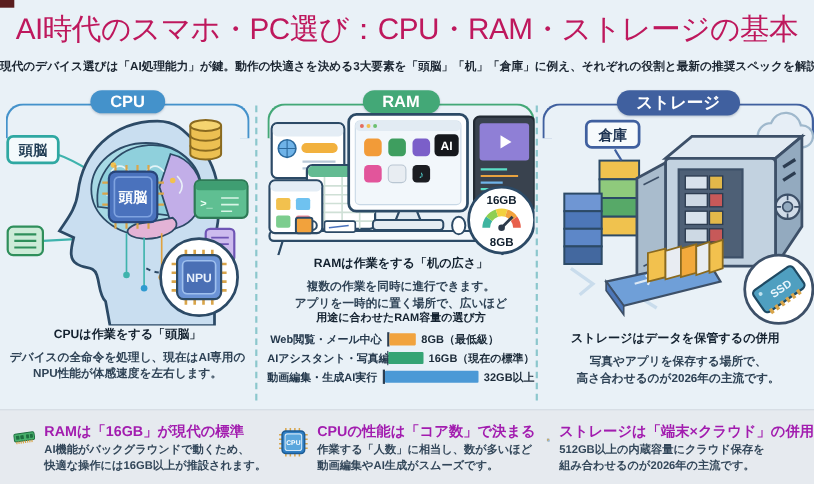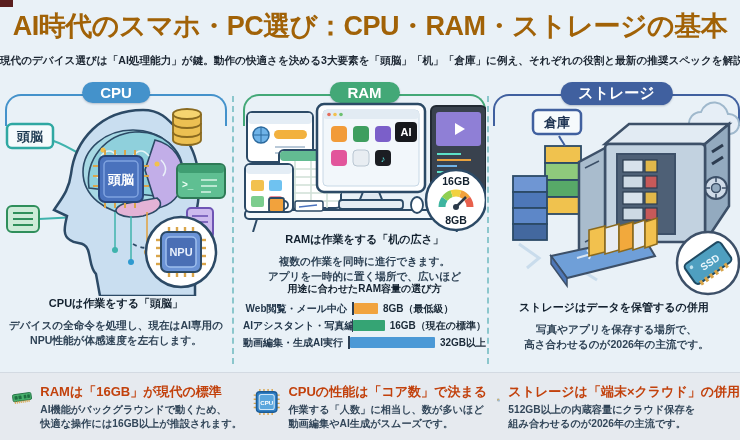--- a/index.html
+++ b/index.html
@@ -1,22 +1,22 @@
 <!DOCTYPE html>
 <html><head>
 <meta charset="utf-8">
 <style>
   html,body{margin:0;padding:0;}
   body{width:740px;height:440px;position:relative;overflow:hidden;background:#e9f1f7;
        font-family:"Liberation Sans",sans-serif;color:#15202e;}
   .abs{position:absolute;}
   
   .corner-mark{left:0;top:0;width:13px;height:7px;background:#5a1e1e;}
-  .title{left:0;top:8px;width:740px;text-align:center;font-size:27px;font-weight:700;
-         letter-spacing:-0.5px;white-space:nowrap;color:#a16207;}
+  .title{left:0;top:8px;width:740px;text-align:center;font-size:27px;font-weight:400;
+         letter-spacing:-0.5px;white-space:nowrap;color:#be185d;}
   .subtitle{left:0;top:54px;width:740px;text-align:center;font-size:10.6px;font-weight:700;
             white-space:nowrap;color:#1b2531;}
   
   .col{position:absolute;top:80px;height:292px;}
   .col-cpu{left:5px;width:222px;}
   .col-ram{left:243px;width:243px;}
   .col-sto{left:493px;width:247px;}
   .bracket{position:absolute;top:14px;left:0;right:0;height:30px;border:2.5px solid #888;
            border-bottom:none;border-radius:16px 16px 0 0;}
   .pill{position:absolute;top:2px;left:50%;transform:translateX(-50%);padding:2px 18px;
@@ -36,21 +36,21 @@
           padding-right:5px;white-space:nowrap;}
   .caxis{width:2px;align-self:stretch;background:#2c3e52;}
   .cbar{height:11px;border-radius:1px;}
   .cval{font-size:10px;font-weight:700;color:#1b2a38;margin-left:5px;white-space:nowrap;}
   
   .sto-head{text-align:left;padding-left:26px;}
   
   .footer{left:0;top:372px;width:740px;height:68px;background:#e6eaef;border-top:1px solid #d3dae2;}
   .f-item{position:absolute;top:8px;display:flex;gap:8px;align-items:flex-start;}
   .f-text{padding-top:2px;}
-  .f-head{font-size:13px;font-weight:800;color:#c2410c;white-space:nowrap;}
+  .f-head{font-size:13px;font-weight:800;color:#a21caf;white-space:nowrap;}
   .f-body{font-size:10.2px;font-weight:600;color:#33475a;line-height:1.4;margin-top:2px;
           white-space:nowrap;}
   svg{display:block;}
 </style>
 </head>
 <body>
 
 <div class="abs corner-mark"></div>
 <div class="abs title">AI時代のスマホ・PC選び：CPU・RAM・ストレージの基本</div>
 <div class="abs subtitle">現代のデバイス選びは「AI処理能力」が鍵。動作の快適さを決める3大要素を「頭脳」「机」「倉庫」に例え、それぞれの役割と最新の推奨スペックを解説します。</div>

